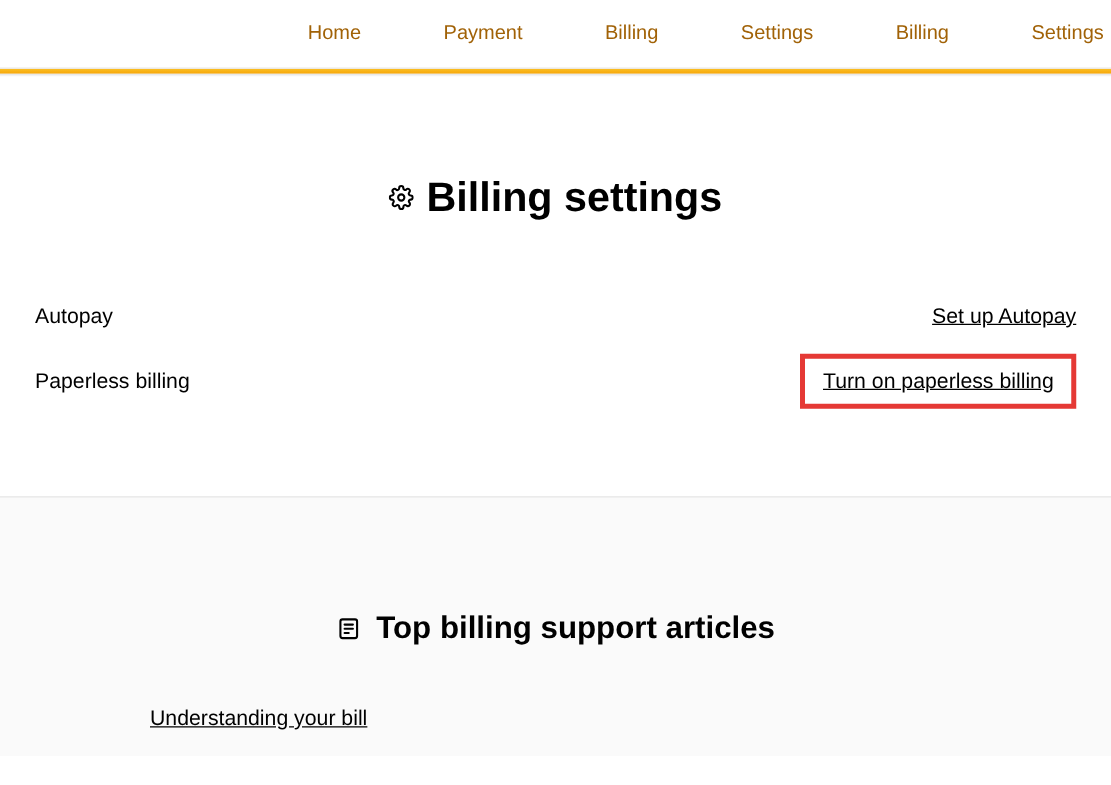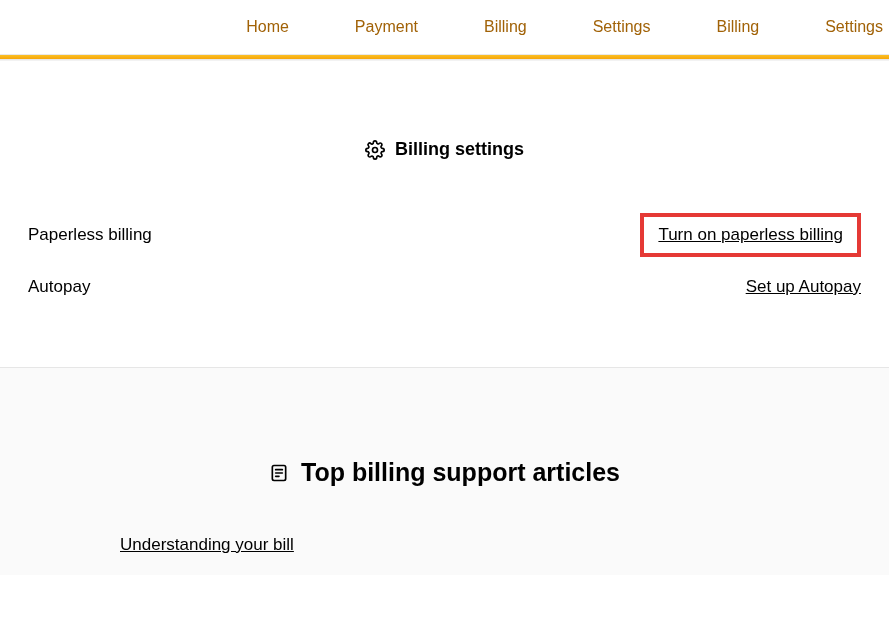--- a/index.html
+++ b/index.html
@@ -38,23 +38,23 @@
       height:1px;
     }
     .billing-section {
       padding: 78px 28px 60px 28px;
     }
     .section-title {
       display: flex;
       align-items: center;
       justify-content: center;
       gap: 10px;
-      font-size: 18px;
+      font-size: 33px;
       font-weight: 600;
-      margin-bottom: 43px;
+      margin-bottom: 56px;
     }
     .gear-icon svg {
       width: 20px;
       height: 20px;
       display: block;
     }
     .setting-row {
       display: flex;
       justify-content: space-between;
       align-items: center;
@@ -125,29 +125,29 @@
     <span class="gear-icon">
       <svg viewBox="0 0 24 24" fill="none" stroke="#000" stroke-width="2" stroke-linecap="round" stroke-linejoin="round">
         <circle cx="12" cy="12" r="3"></circle>
         <path d="M19.4 15a1.65 1.65 0 0 0 .33 1.82l.06.06a2 2 0 1 1-2.83 2.83l-.06-.06a1.65 1.65 0 0 0-1.82-.33 1.65 1.65 0 0 0-1 1.51V21a2 2 0 0 1-4 0v-.09a1.65 1.65 0 0 0-1-1.51 1.65 1.65 0 0 0-1.82.33l-.06.06a2 2 0 1 1-2.83-2.83l.06-.06A1.65 1.65 0 0 0 4.6 15a1.65 1.65 0 0 0-1.51-1H3a2 2 0 0 1 0-4h.09c.66 0 1.25-.39 1.51-1a1.65 1.65 0 0 0-.33-1.82l-.06-.06a2 2 0 1 1 2.83-2.83l.06.06c.5.5 1.24.63 1.82.33H9a1.65 1.65 0 0 0 1-1.51V3a2 2 0 0 1 4 0v.09c0 .66.39 1.25 1 1.51.58.3 1.32.17 1.82-.33l.06-.06a2 2 0 1 1 2.83 2.83l-.06.06a1.65 1.65 0 0 0-.33 1.82V9c.26.61.85 1 1.51 1H21a2 2 0 0 1 0 4h-.09a1.65 1.65 0 0 0-1.51 1z"></path>
       </svg>
     </span>
     <span>Billing settings</span>
   </div>
 
   <div class="setting-row">
+    <span class="label">Autopay</span>
+    <a class="action">Set up Autopay</a>
+  </div>
+
+  <div class="setting-row">
     <span class="label">Paperless billing</span>
     <span class="highlighted">
       <a class="action">Turn on paperless billing</a>
     </span>
-  </div>
-
-  <div class="setting-row">
-    <span class="label">Autopay</span>
-    <a class="action">Set up Autopay</a>
   </div>
 
 </section>
 
 <section class="support-section">
   <div class="support-title">
     <span class="article-icon">
       <svg viewBox="0 0 24 24" fill="none" stroke="#000" stroke-width="2" stroke-linecap="round" stroke-linejoin="round">
         <rect x="4" y="3" width="16" height="18" rx="2"></rect>
         <line x1="8" y1="8" x2="16" y2="8"></line>

